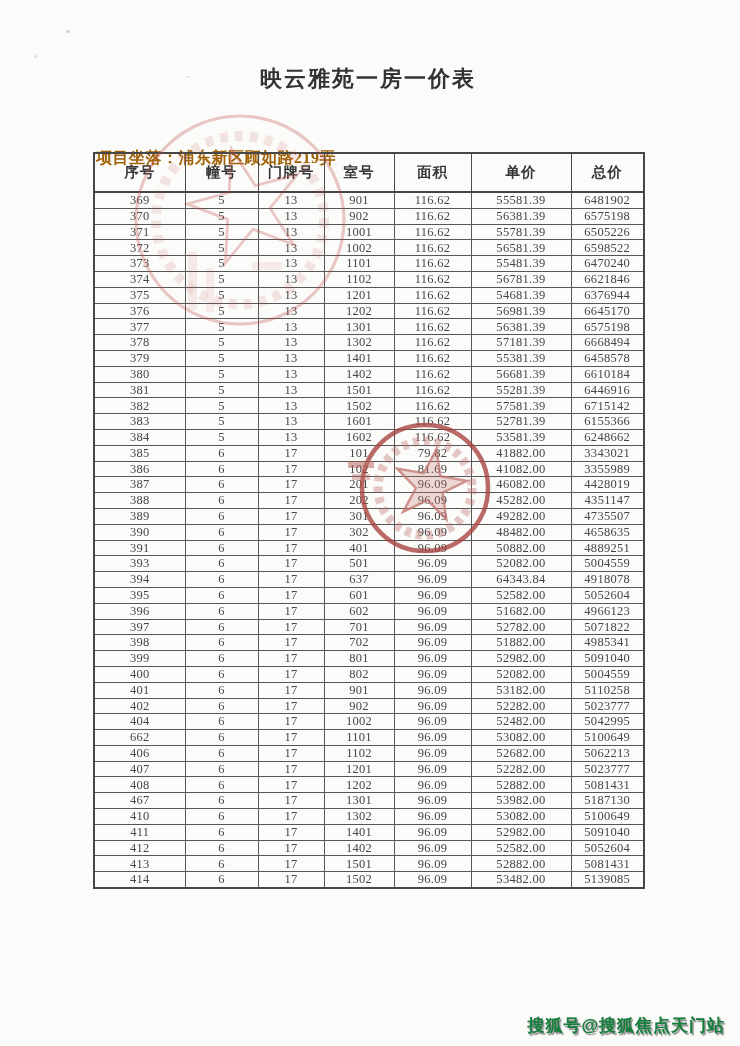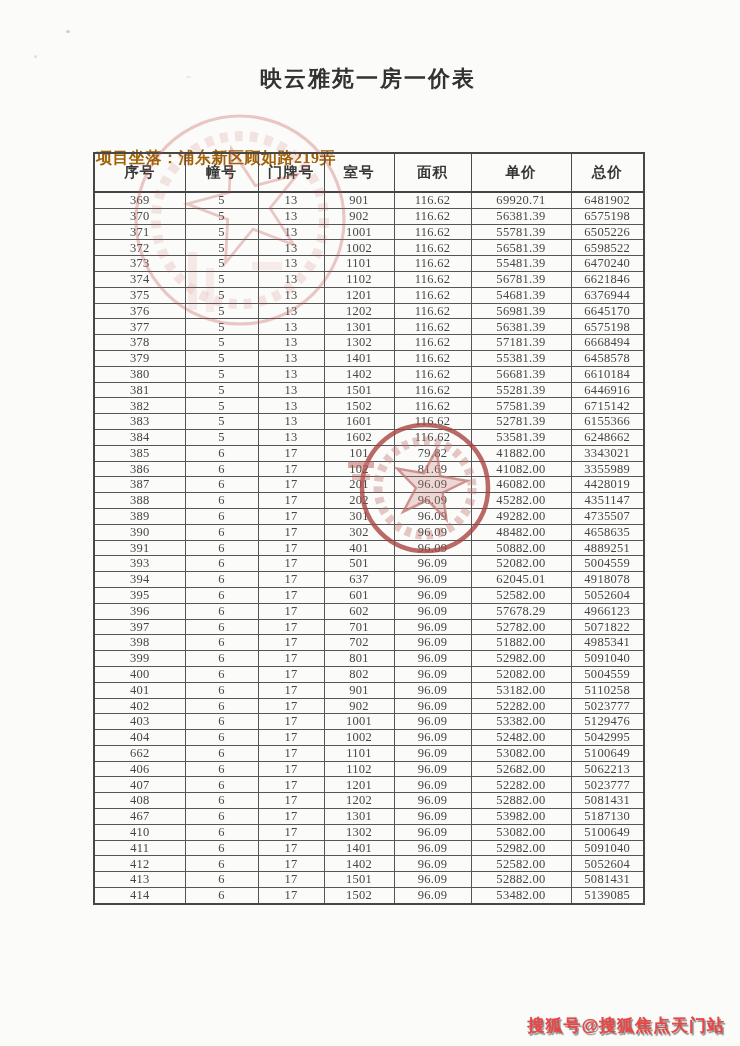--- a/index.html
+++ b/index.html
@@ -40,21 +40,21 @@
   }
   col.c0{width:91px}col.c1{width:73px}col.c2{width:66px}
   col.c3{width:70px}col.c4{width:77px}col.c5{width:100px}col.c6{width:73px}
 
   .stamp-layer{position:absolute;left:0;top:0;pointer-events:none;}
 
   .watermark{
     position:absolute;right:15px;bottom:9px;
     font-family:"Liberation Sans", sans-serif;
     font-size:17px;font-weight:bold;letter-spacing:1px;
-    color:#ef4444;
+    color:#15803d;
     text-shadow:1.5px 1.5px 1px rgba(95,95,95,.7), 0 0 1px rgba(130,130,130,.55);
     white-space:nowrap;
   }
 </style>
 </head>
 <body>
 
 <div class="page">
 
   <div class="speck s1"></div>
@@ -86,21 +86,21 @@
           <th>总价</th>
         </tr>
       </thead>
       <tbody>
         <tr>
           <td>369</td>
           <td>5</td>
           <td>13</td>
           <td>901</td>
           <td>116.62</td>
-          <td>69920.71</td>
+          <td>55581.39</td>
           <td>6481902</td>
         </tr>
         <tr>
           <td>370</td>
           <td>5</td>
           <td>13</td>
           <td>902</td>
           <td>116.62</td>
           <td>56381.39</td>
           <td>6575198</td>
@@ -302,39 +302,39 @@
           <td>96.09</td>
           <td>52082.00</td>
           <td>5004559</td>
         </tr>
         <tr>
           <td>394</td>
           <td>6</td>
           <td>17</td>
           <td>637</td>
           <td>96.09</td>
-          <td>62045.01</td>
+          <td>64343.84</td>
           <td>4918078</td>
         </tr>
         <tr>
           <td>395</td>
           <td>6</td>
           <td>17</td>
           <td>601</td>
           <td>96.09</td>
           <td>52582.00</td>
           <td>5052604</td>
         </tr>
         <tr>
           <td>396</td>
           <td>6</td>
           <td>17</td>
           <td>602</td>
           <td>96.09</td>
-          <td>57678.29</td>
+          <td>51682.00</td>
           <td>4966123</td>
         </tr>
         <tr>
           <td>397</td>
           <td>6</td>
           <td>17</td>
           <td>701</td>
           <td>96.09</td>
           <td>52782.00</td>
           <td>5071822</td>
@@ -376,29 +376,20 @@
           <td>5110258</td>
         </tr>
         <tr>
           <td>402</td>
           <td>6</td>
           <td>17</td>
           <td>902</td>
           <td>96.09</td>
           <td>52282.00</td>
           <td>5023777</td>
-        </tr>
-        <tr>
-          <td>403</td>
-          <td>6</td>
-          <td>17</td>
-          <td>1001</td>
-          <td>96.09</td>
-          <td>53382.00</td>
-          <td>5129476</td>
         </tr>
         <tr>
           <td>404</td>
           <td>6</td>
           <td>17</td>
           <td>1002</td>
           <td>96.09</td>
           <td>52482.00</td>
           <td>5042995</td>
         </tr>

